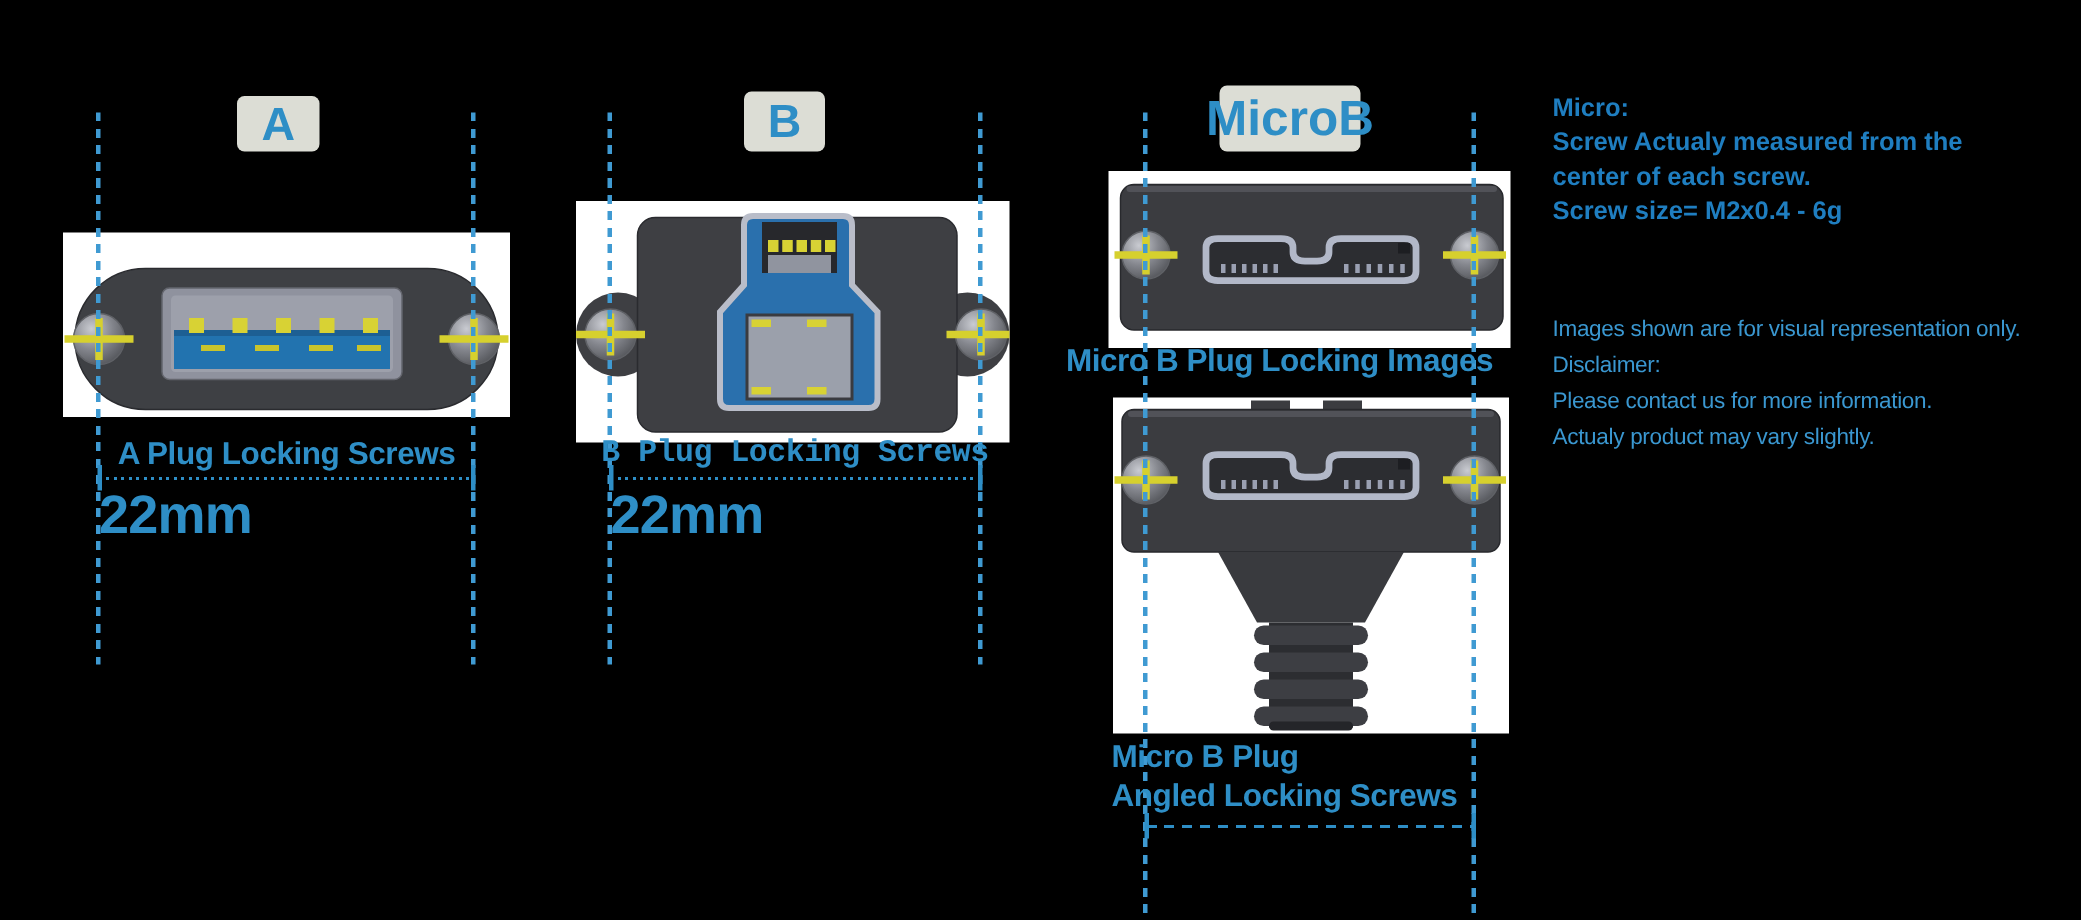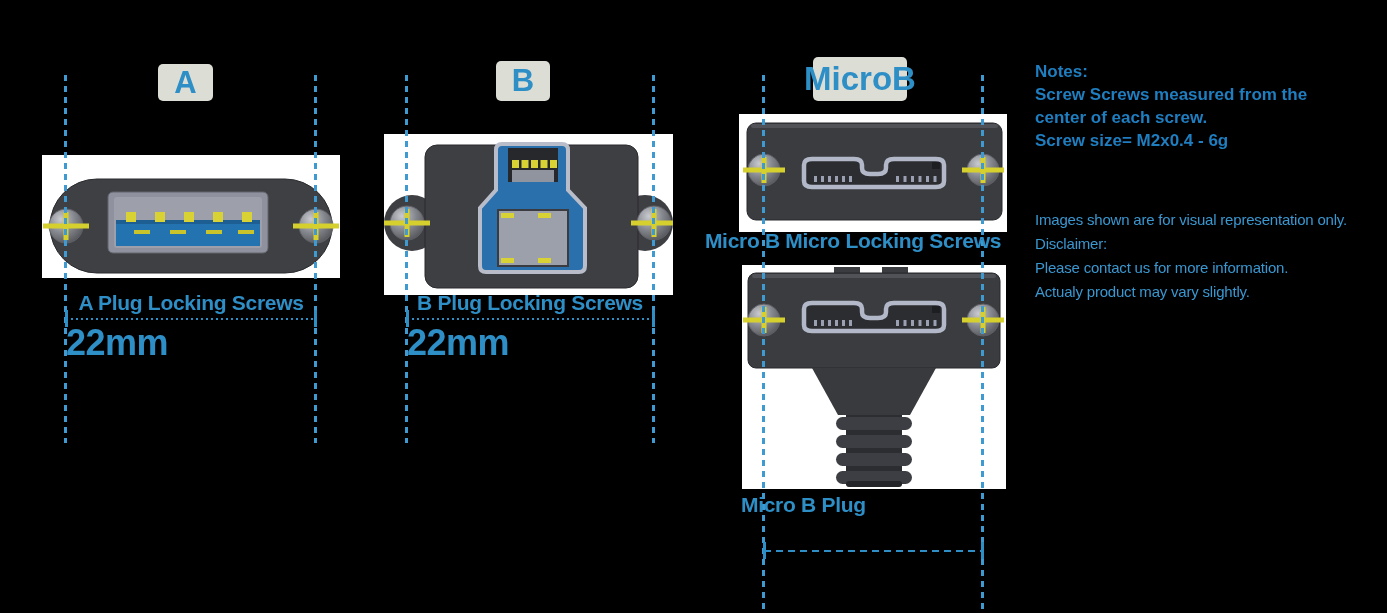--- a/index.html
+++ b/index.html
@@ -139,21 +139,21 @@
         <rect x="166" y="26" width="7" height="8" fill="#d8d234"></rect>
         <rect x="114" y="76" width="70" height="56" fill="#9ba0ab" stroke="#3a3b40" stroke-width="2"></rect>
         <rect x="117" y="79" width="13" height="5" fill="#d8d234"></rect>
         <rect x="154" y="79" width="13" height="5" fill="#d8d234"></rect>
         <rect x="117" y="124" width="13" height="5" fill="#d8d234"></rect>
         <rect x="154" y="124" width="13" height="5" fill="#d8d234"></rect>
       </g>
     </svg>
   </div>
 
-  <div class="caption" style="left:380px;top:291px;width:300px;">B Plug Locking Screws</div>
+  <div class="caption" style="left:380px;top:291px;width:300px;font-family:Liberation Mono, monospace;">B Plug Locking Screws</div>
   <div class="measure dotted" style="left:407px;top:318px;width:247px;"></div>
   <div class="mval" style="left:407px;top:322px;width:247px;">22mm</div>
 
   <div class="vguide" style="left:762px;top:75px;height:538px;"></div>
   <div class="vguide" style="left:981px;top:75px;height:538px;"></div>
 
   <div class="tag" style="left:813px;top:57px;width:94px;height:44px;font-size:33px;">
     <span>MicroB</span>
   </div>
 
@@ -190,21 +190,21 @@
         <rect x="98" y="19" width="3" height="6" fill="#9aa0b2"></rect>
           <rect x="105.5" y="19" width="3" height="6" fill="#9aa0b2"></rect>
         <rect x="113" y="19" width="3" height="6" fill="#9aa0b2"></rect>
           <rect x="120.5" y="19" width="3" height="6" fill="#9aa0b2"></rect>
         <rect x="128" y="19" width="3" height="6" fill="#9aa0b2"></rect>
           <rect x="135.5" y="19" width="3" height="6" fill="#9aa0b2"></rect>
       </g>
     </svg>
   </div>
 
-  <div class="caption" style="left:703px;top:229px;width:300px;">Micro B Micro Locking Screws</div>
+  <div class="caption" style="left:703px;top:229px;width:300px;">Micro B Plug Locking Images</div>
 
   <div class="photo" style="left:742px;top:265px;width:264px;height:224px;">
     <svg width="264" height="224" viewBox="0 0 264 224">
       <defs>
         <radialGradient id="sgM2" cx="35%" cy="30%" r="75%">
           <stop offset="0%" stop-color="#c9cbd1"></stop>
           <stop offset="55%" stop-color="#84868d"></stop>
           <stop offset="100%" stop-color="#56585d"></stop>
         </radialGradient>
       </defs>
@@ -245,26 +245,27 @@
         <rect x="94" y="170" width="76" height="13" rx="6.5" fill="#3d3e43"></rect>
         <rect x="94" y="188" width="76" height="13" rx="6.5" fill="#3d3e43"></rect>
         <rect x="94" y="206" width="76" height="13" rx="6.5" fill="#3d3e43"></rect>
         <rect x="104" y="216" width="56" height="6" rx="3" fill="#242529"></rect>
       </g>
     </svg>
   </div>
 
   <div class="caption right" style="left:741px;top:492px;width:240px;">
     <div>Micro B Plug</div>
+    <div>Angled Locking Screws</div>
   </div>
   <div class="measure dashed" style="left:764px;top:550px;width:219px;"></div>
 
   <div class="notes">
-    <div>Notes:</div>
-    <div>Screw Screws measured from the</div>
+    <div>Micro:</div>
+    <div>Screw Actualy measured from the</div>
     <div>center of each screw.</div>
     <div>Screw size= M2x0.4 - 6g</div>
   </div>
 
   <div class="disclaimer">
     <div>Images shown are for visual representation only.</div>
     <div>Disclaimer:</div>
     <div>Please contact us for more information.</div>
     <div>Actualy product may vary slightly.</div>
   </div>

